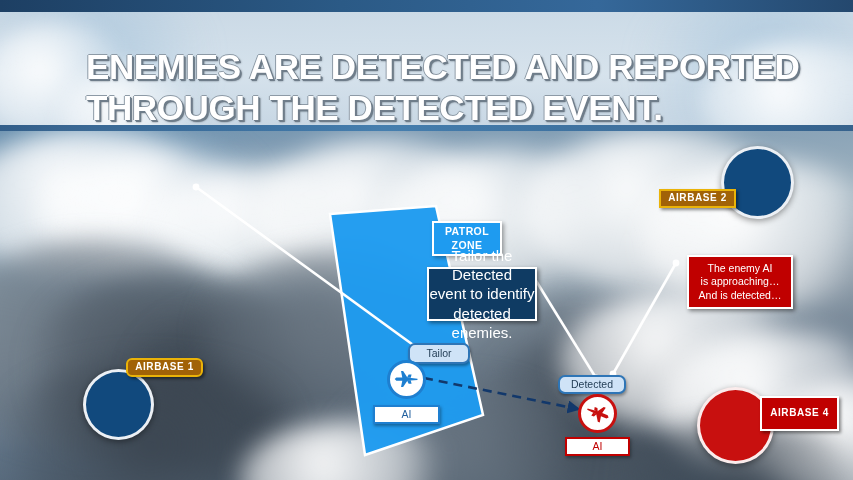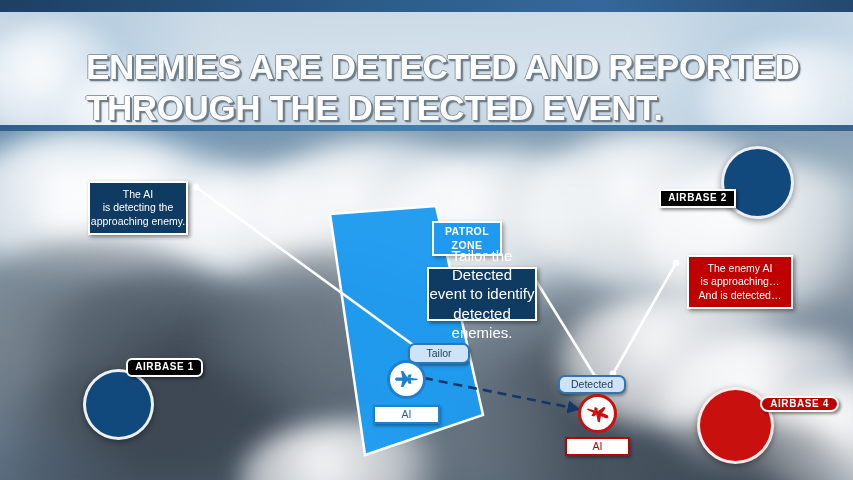--- a/index.html
+++ b/index.html
@@ -51,21 +51,21 @@
 
   
   .box{position:absolute;box-sizing:border-box;display:flex;align-items:center;justify-content:center;
        text-align:center;line-height:1.28;}
   .navybox{background:#0f3b63;border:2px solid #ffffff;color:#ffffff;
            box-shadow:2px 2px 4px rgba(0,0,0,.45);}
   .bluebox{background:#1e9bf0;border:2px solid #ffffff;color:#ffffff;
            box-shadow:2px 2px 4px rgba(0,0,0,.35);}
   .redbox{background:#c00000;border:2px solid #ffffff;color:#ffffff;
           box-shadow:2px 2px 4px rgba(0,0,0,.45);}
-  .navytag{background:#000000;border:2px solid #ffffff;color:#ffffff;font-weight:bold;
+  .navytag{background:#a16207;border:2px solid #eab308;color:#ffffff;font-weight:bold;
            letter-spacing:.6px;box-shadow:2px 2px 3px rgba(0,0,0,.45);}
   .redtag{background:#c00000;border:2px solid #ffffff;color:#ffffff;font-weight:bold;
           letter-spacing:.6px;box-shadow:2px 2px 3px rgba(0,0,0,.45);}
 
   .eventbox{background:#cfe3f7;border:2px solid #2e75b6;border-radius:7px;color:#1f3a52;
             box-shadow:1px 2px 3px rgba(0,0,0,.35);}
   .ai-blue{background:#ffffff;border:2px solid #1e7fd0;color:#1f5f9e;
            box-shadow:1px 2px 3px rgba(0,0,0,.35);}
   .ai-red{background:#ffffff;border:2px solid #c00000;color:#c00000;
           box-shadow:1px 2px 3px rgba(0,0,0,.35);}
@@ -161,29 +161,24 @@
   <div class="circle c-navy" style="left:83px;top:369px;width:71px;height:71px;"></div>
   <div class="circle c-navy" style="left:721px;top:146px;width:73px;height:73px;"></div>
   <div class="circle c-red" style="left:697px;top:387px;width:77px;height:77px;"></div>
 
   <div class="box navytag" style="left:126px;top:358px;width:77px;height:19px;font-size:10px;border-radius:6px;">
     <span>AIRBASE 1</span>
   </div>
   <div class="box navytag" style="left:659px;top:189px;width:77px;height:19px;font-size:10px;">
     <span>AIRBASE 2</span>
   </div>
-  <div class="box redtag" style="left:760px;top:396px;width:79px;height:16px;font-size:10px;border-radius:9px;">
+  <div class="box redtag" style="left:760px;top:396px;width:79px;height:35px;font-size:10px;">
     <span>AIRBASE 4</span>
   </div>
 
-  <div class="box navybox" style="left:88px;top:181px;width:100px;height:54px;font-size:10.5px;">
-    <span style="white-space:pre-line;">The AI
-is detecting the
-approaching enemy.</span>
-  </div>
 
   <div class="box bluebox" style="left:432px;top:221px;width:70px;height:35px;font-size:10.5px;font-weight:bold;letter-spacing:.4px;">
     <span style="white-space:pre-line;">PATROL
 ZONE</span>
   </div>
 
   <div class="box navybox" style="left:417px;top:267px;width:110px;height:54px;font-size:15px;margin-left:10px;">
     <span style="white-space:pre-line;">Tailor the Detected
 event to identify
 detected enemies.</span>

